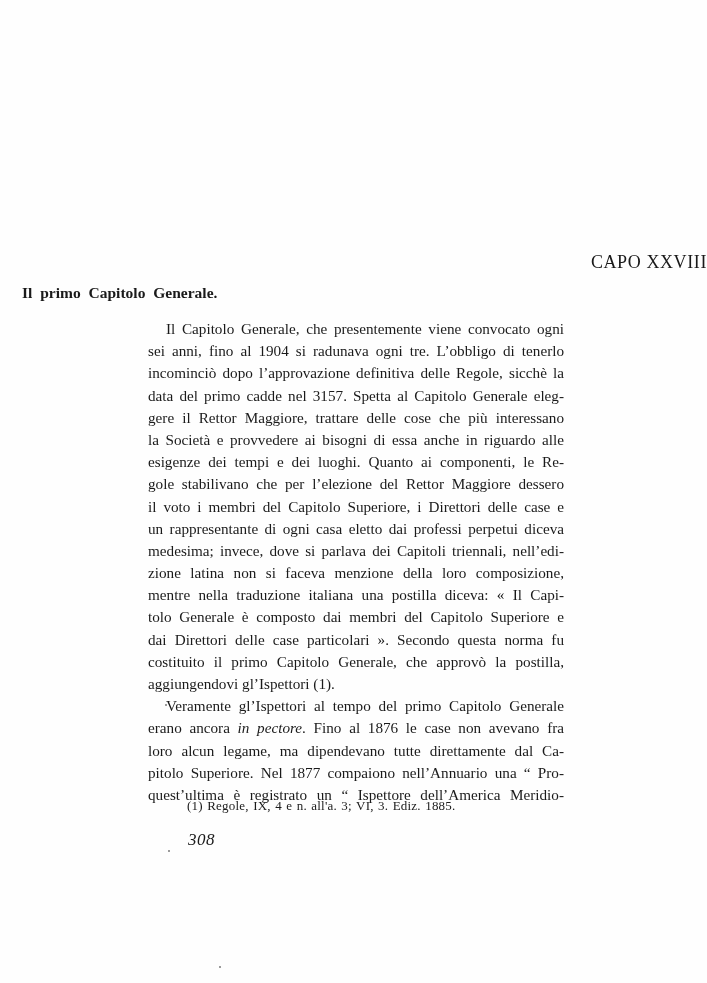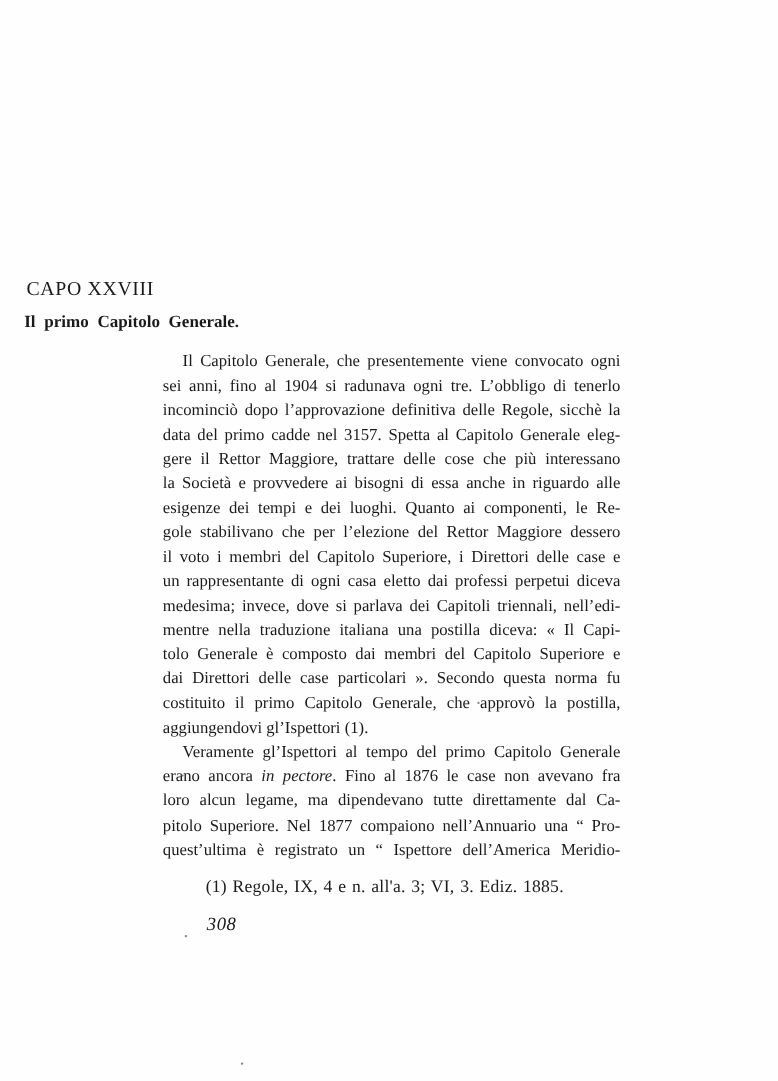--- a/index.html
+++ b/index.html
@@ -19,24 +19,24 @@
       position: absolute;
       left: 0; top: 0;
       width: 707px; height: 983px;
       background: #fefefe;
     }
     .chapter-number {
       position: absolute;
       top: 252px;
       left: 0;
       width: 707px;
-      text-align: left;
+      text-align: right;
       font-size: 18px;
       letter-spacing: 0.6px;
-      padding-left: 24px;
+      padding-left: 35px;
       box-sizing: border-box;
     }
     .chapter-title {
       position: absolute;
       top: 284px;
       left: 0;
       width: 707px;
       font-size: 15.5px;
       font-weight: bold;
       word-spacing: 4px;
@@ -65,21 +65,21 @@
     .line.indent {
       padding-left: 18px;
     }
     .line em {
       font-style: italic;
     }
     .footnote {
       position: absolute;
       top: 798px;
       left: 187px;
-      font-size: 16px;
+      font-size: 13px;
       letter-spacing: 0.2px;
       word-spacing: 1px;
     }
     .page-number {
       position: absolute;
       top: 830px;
       left: 188px;
       font-size: 17px;
       font-style: italic;
       letter-spacing: 0.5px;
@@ -103,20 +103,21 @@
       <span class="line">sei anni, fino al 1904 si radunava ogni tre. L’obbligo di tenerlo</span>
       <span class="line">incominciò dopo l’approvazione definitiva delle Regole, sicchè la</span>
       <span class="line">data del primo cadde nel 3157. Spetta al Capitolo Generale eleg-</span>
       <span class="line">gere il Rettor Maggiore, trattare delle cose che più interessano</span>
       <span class="line">la Società e provvedere ai bisogni di essa anche in riguardo alle</span>
       <span class="line">esigenze dei tempi e dei luoghi. Quanto ai componenti, le Re-</span>
       <span class="line">gole stabilivano che per l’elezione del Rettor Maggiore dessero</span>
       <span class="line">il voto i membri del Capitolo Superiore, i Direttori delle case e</span>
       <span class="line">un rappresentante di ogni casa eletto dai professi perpetui diceva</span>
       <span class="line">medesima; invece, dove si parlava dei Capitoli triennali, nell’edi-</span>
+      <span class="line">zione latina non si faceva menzione della loro composizione,</span>
       <span class="line">mentre nella traduzione italiana una postilla diceva: « Il Capi-</span>
       <span class="line">tolo Generale è composto dai membri del Capitolo Superiore e</span>
       <span class="line">dai Direttori delle case particolari ». Secondo questa norma fu</span>
       <span class="line">costituito il primo Capitolo Generale, che approvò la postilla,</span>
       <span class="line last">aggiungendovi gl’Ispettori (1).</span>
       <span class="line indent">Veramente gl’Ispettori al tempo del primo Capitolo Generale</span>
       <span class="line"><span>erano ancora </span><em>in pectore</em><span>. Fino al 1876 le case non avevano fra</span></span>
       <span class="line">loro alcun legame, ma dipendevano tutte direttamente dal Ca-</span>
       <span class="line">pitolo Superiore. Nel 1877 compaiono nell’Annuario una “ Pro-</span>
       <span class="line">quest’ultima è registrato un “ Ispettore dell’America Meridio-</span>

